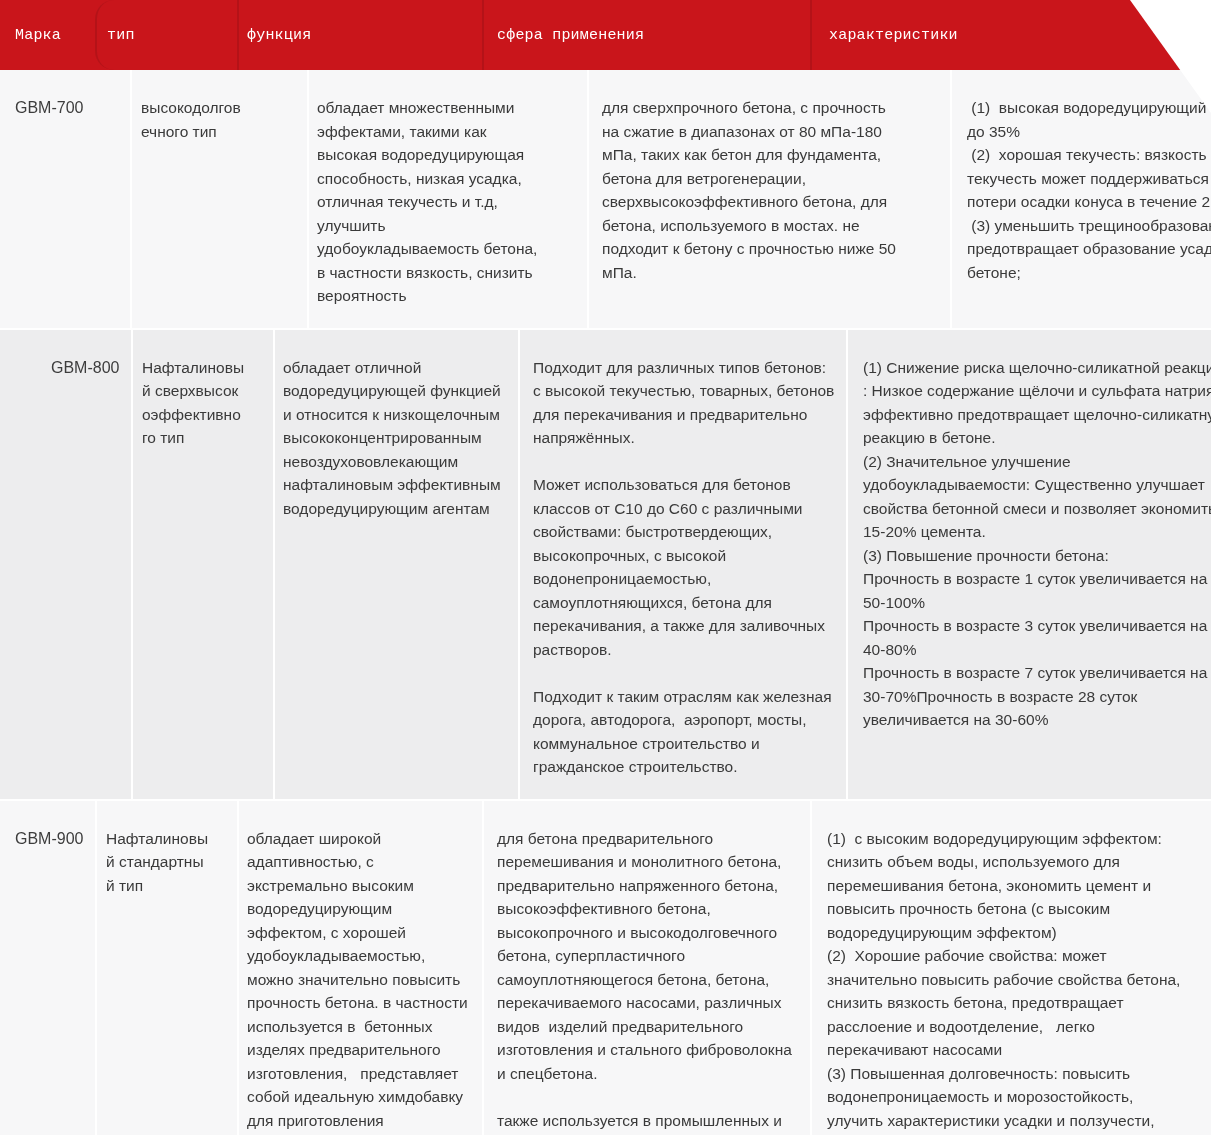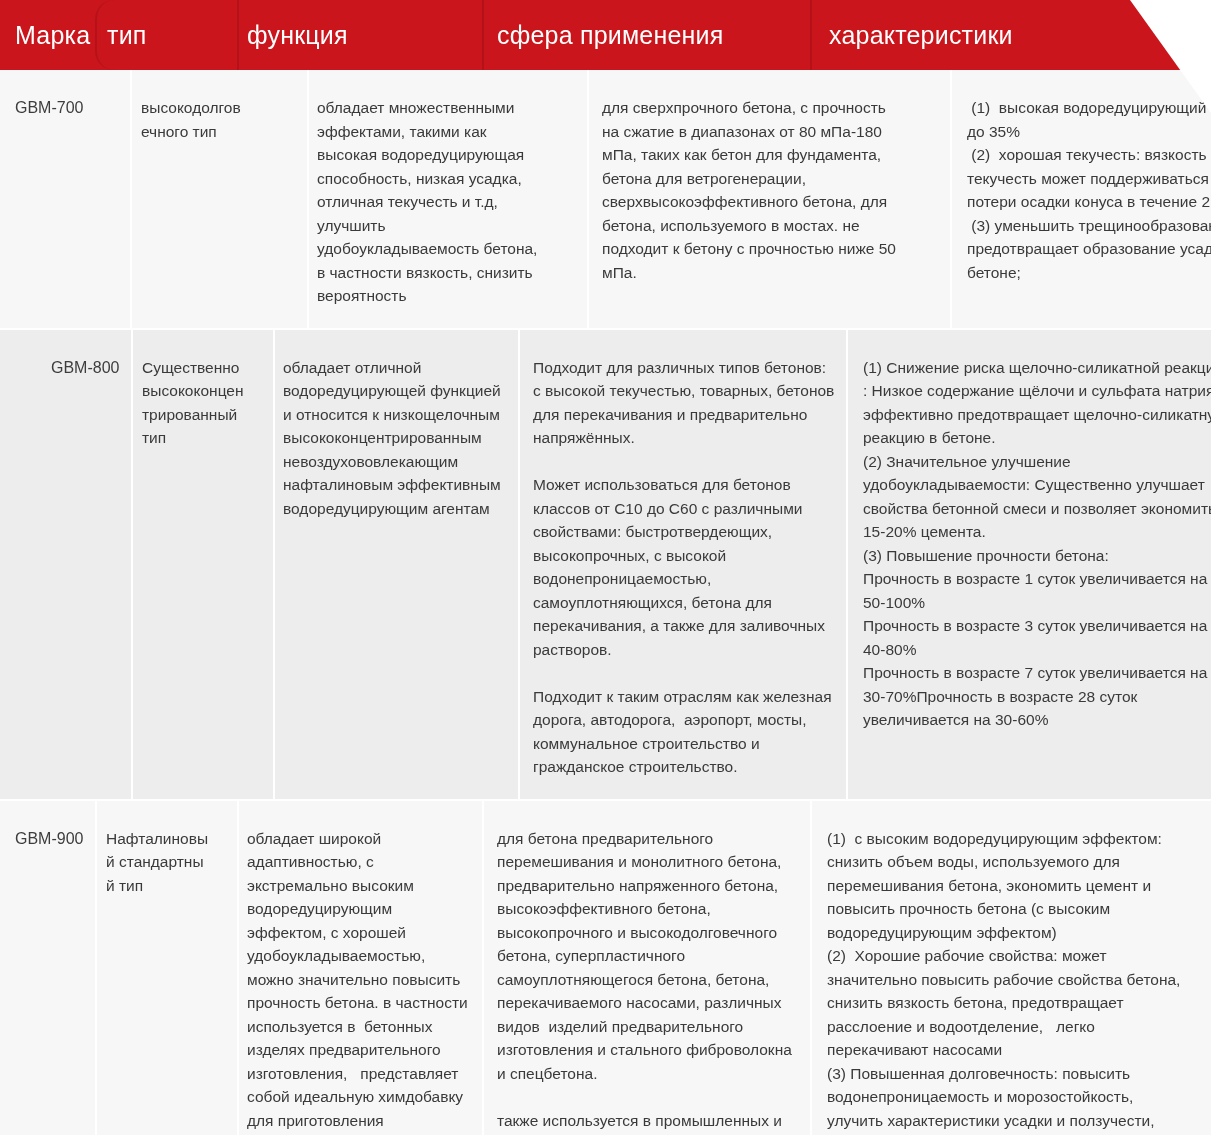--- a/index.html
+++ b/index.html
@@ -4,21 +4,21 @@
 <style>
   * { margin:0; padding:0; box-sizing:border-box; }
   body { font-family:"Liberation Sans","DejaVu Sans",sans-serif; background:#ffffff; }
   .page { position:relative; width:1211px; height:1135px; background:#ffffff; overflow:hidden; }
 
   .thead, .trow { display:grid; grid-template-columns:95px 142px 245px 328px 401px; }
 
   .thead { height:70px; background:#c9151b; }
   .th {
     display:flex; align-items:center;
-    color:#ffffff; font-size:25px; font-weight:500; letter-spacing:0.2px;
+    color:#ffffff; font-size:15px; font-weight:500; letter-spacing:0.2px;font-family:Liberation Mono, monospace;
   }
   .th + .th { border-left:2px solid rgba(0,0,0,0.10); }
   .th.c1 { padding-left:15px; }
   .th.c2 { padding-left:10px;border-radius:19px; }
   .th.c3 { padding-left:8px; }
   .th.c4 { padding-left:13px; }
   .th.c5 { padding-left:17px; }
 
   .trow { color:#3a3a3a; }
   .row1 { background:#f7f7f8; min-height:216px;gap:35px; }
@@ -58,21 +58,21 @@
     <div class="td tip">высокодолговечного тип</div>
     <div class="td funk">обладает множественными эффектами, такими как высокая водоредуцирующая способность, низкая усадка, отличная текучесть и т.д, улучшить удобоукладываемость бетона,   в частности вязкость, снизить вероятность</div>
     <div class="td sfera">для сверхпрочного бетона, с прочность на сжатие в диапазонах от 80 мПа-180 мПа, таких как бетон для фундамента,   бетона для ветрогенерации, сверхвысокоэффективного бетона, для бетона, используемого в мостах. не подходит к бетону с прочностью ниже 50 мПа.</div>
     <div class="td khar"> (1)  высокая водоредуцирующий коэффициент: до 35%
  (2)  хорошая текучесть: вязкость бетона низкая, текучесть может поддерживаться на долго, без потери осадки конуса в течение 2 часов
  (3) уменьшить трещинообразование: предотвращает образование усадочных трещин в бетоне;</div>
   </div>
 
   <div class="trow row2">
     <div class="td marka">GBM-800</div>
-    <div class="td tip">Существенно высококонцентрированный тип</div>
+    <div class="td tip">Нафталиновый сверхвысокоэффективного тип</div>
     <div class="td funk">обладает отличной водоредуцирующей функцией и относится к низкощелочным высококонцентрированным невоздухововлекающим нафталиновым эффективным водоредуцирующим агентам</div>
     <div class="td sfera">Подходит для различных типов бетонов: с высокой текучестью, товарных, бетонов для перекачивания и предварительно напряжённых.
 
 Может использоваться для бетонов классов от C10 до C60 с различными свойствами: быстротвердеющих, высокопрочных, с высокой водонепроницаемостью, самоуплотняющихся, бетона для перекачивания, а также для заливочных растворов.
 
 Подходит к таким отраслям как железная дорога, автодорога,  аэропорт, мосты,   коммунальное строительство и гражданское строительство.</div>
     <div class="td khar">(1) Снижение риска щелочно-силикатной реакции : Низкое содержание щёлочи и сульфата натрия эффективно предотвращает щелочно-силикатную реакцию в бетоне.
 (2) Значительное улучшение удобоукладываемости: Существенно улучшает свойства бетонной смеси и позволяет экономить 15-20% цемента.
 (3) Повышение прочности бетона:
 Прочность в возрасте 1 суток увеличивается на 50-100%

